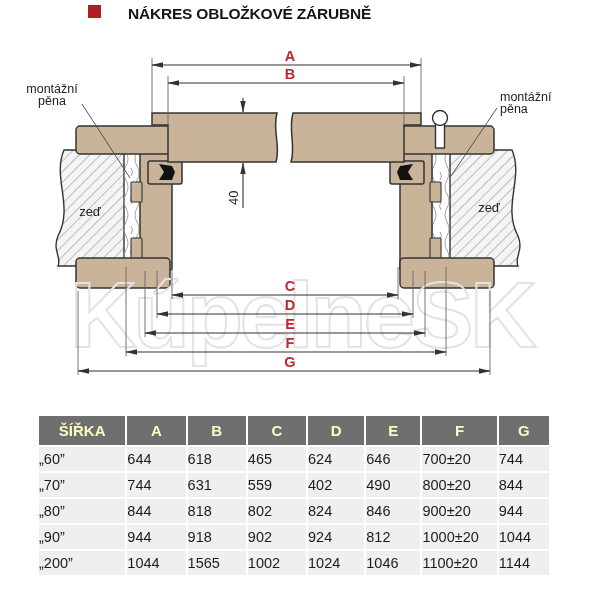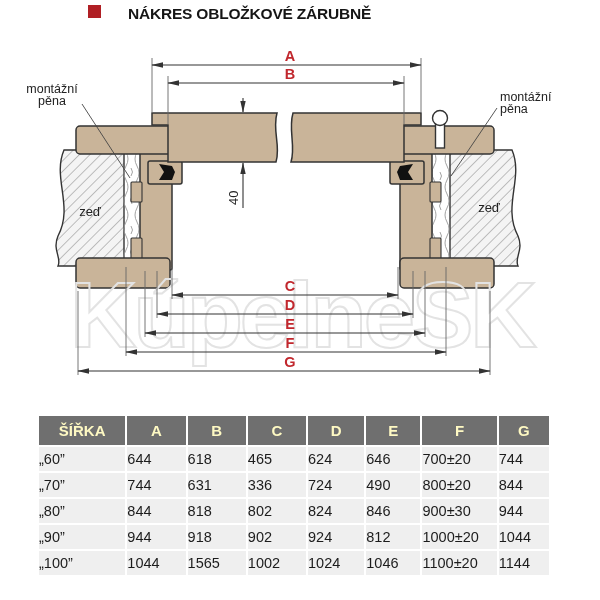--- a/index.html
+++ b/index.html
@@ -189,48 +189,48 @@
       <td>465</td>
       <td>624</td>
       <td>646</td>
       <td>700±20</td>
       <td>744</td>
     </tr>
     <tr>
       <td>„70”</td>
       <td>744</td>
       <td>631</td>
-      <td>336</td>
-      <td>724</td>
+      <td>559</td>
+      <td>402</td>
       <td>490</td>
       <td>800±20</td>
       <td>844</td>
     </tr>
     <tr>
       <td>„80”</td>
       <td>844</td>
       <td>818</td>
       <td>802</td>
       <td>824</td>
       <td>846</td>
-      <td>900±30</td>
+      <td>900±20</td>
       <td>944</td>
     </tr>
     <tr>
       <td>„90”</td>
       <td>944</td>
       <td>918</td>
       <td>902</td>
       <td>924</td>
       <td>812</td>
       <td>1000±20</td>
       <td>1044</td>
     </tr>
     <tr>
-      <td>„100”</td>
+      <td>„200”</td>
       <td>1044</td>
       <td>1565</td>
       <td>1002</td>
       <td>1024</td>
       <td>1046</td>
       <td>1100±20</td>
       <td>1144</td>
     </tr>
   </tbody>
 </table>

